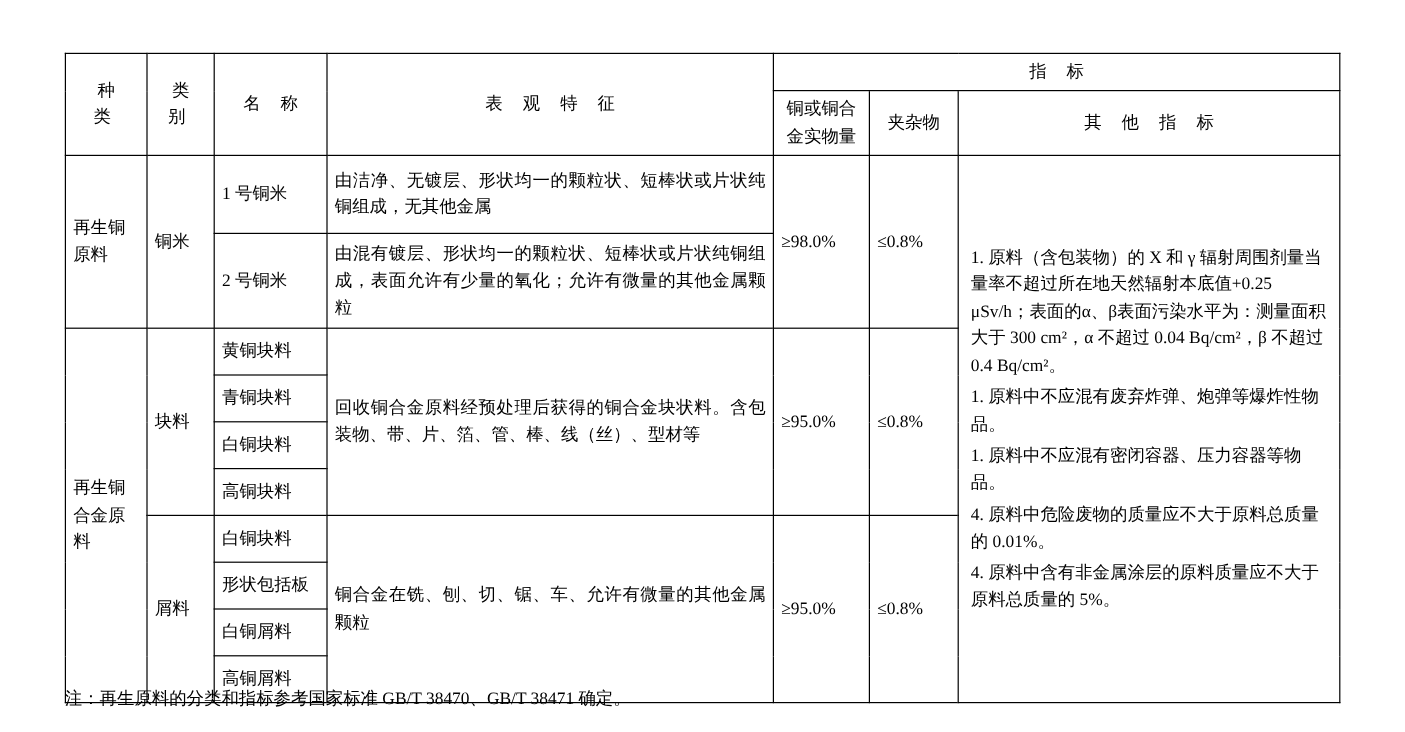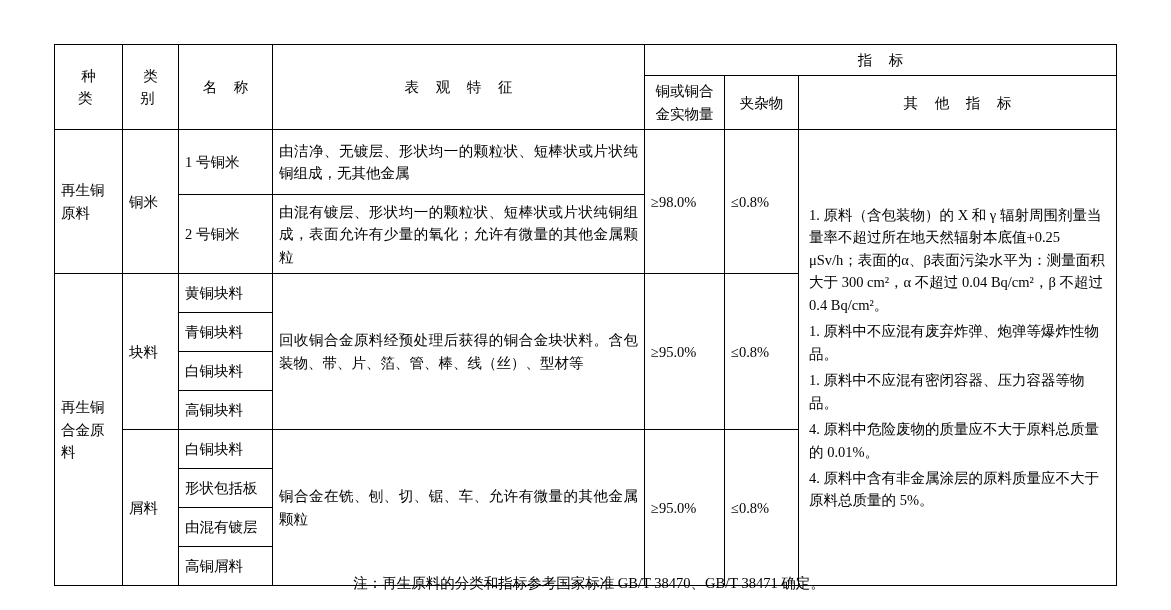--- a/index.html
+++ b/index.html
@@ -56,21 +56,20 @@
   .ctr { text-align: left; margin-left: 20px; }
   .just { text-align: justify; text-justify: inter-ideograph; }
   .tall { height: 46px; }
   .notewrap {
     position: absolute;
     left: 54px;
     top: 573px;
     width: 1070px;
     font-size: 14.5px;
     line-height: 1.5;
-    text-align: center;
   }
   .other-cell {
     vertical-align: middle;
     line-height: 1.62;
     padding: 6px 10px;
   }
   .other-cell p {
     margin: 4px;
   }
 </style>
@@ -147,21 +146,21 @@
         <td class="ctr" rowspan="4">屑料</td>
         <td class="ctr" style="height:30px">白铜块料</td>
         <td class="just" rowspan="4">铜合金在铣、刨、切、锯、车、允许有微量的其他金属颗粒</td>
         <td class="ctr" rowspan="4">≥95.0%</td>
         <td class="ctr" rowspan="4">≤0.8%</td>
       </tr>
       <tr>
         <td class="ctr" style="height:30px">形状包括板</td>
       </tr>
       <tr>
-        <td class="ctr" style="height:30px">由混有镀层</td>
+        <td class="ctr" style="height:30px">白铜屑料</td>
       </tr>
       <tr>
         <td class="ctr" style="height:30px">高铜屑料</td>
       </tr>
 
     </tbody>
   </table>
 
   <div class="notewrap">注：再生原料的分类和指标参考国家标准 GB/T 38470、GB/T 38471 确定。</div>
 

